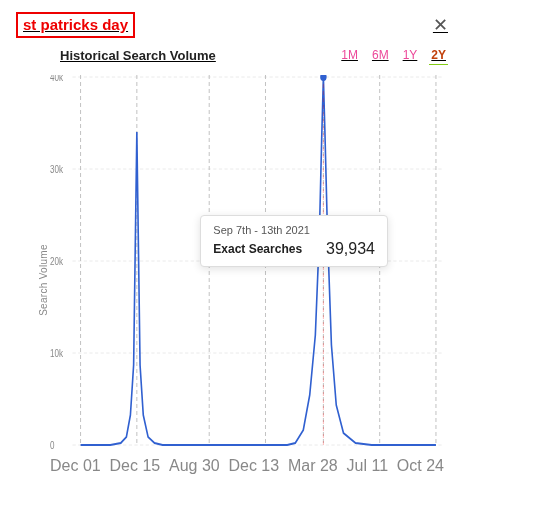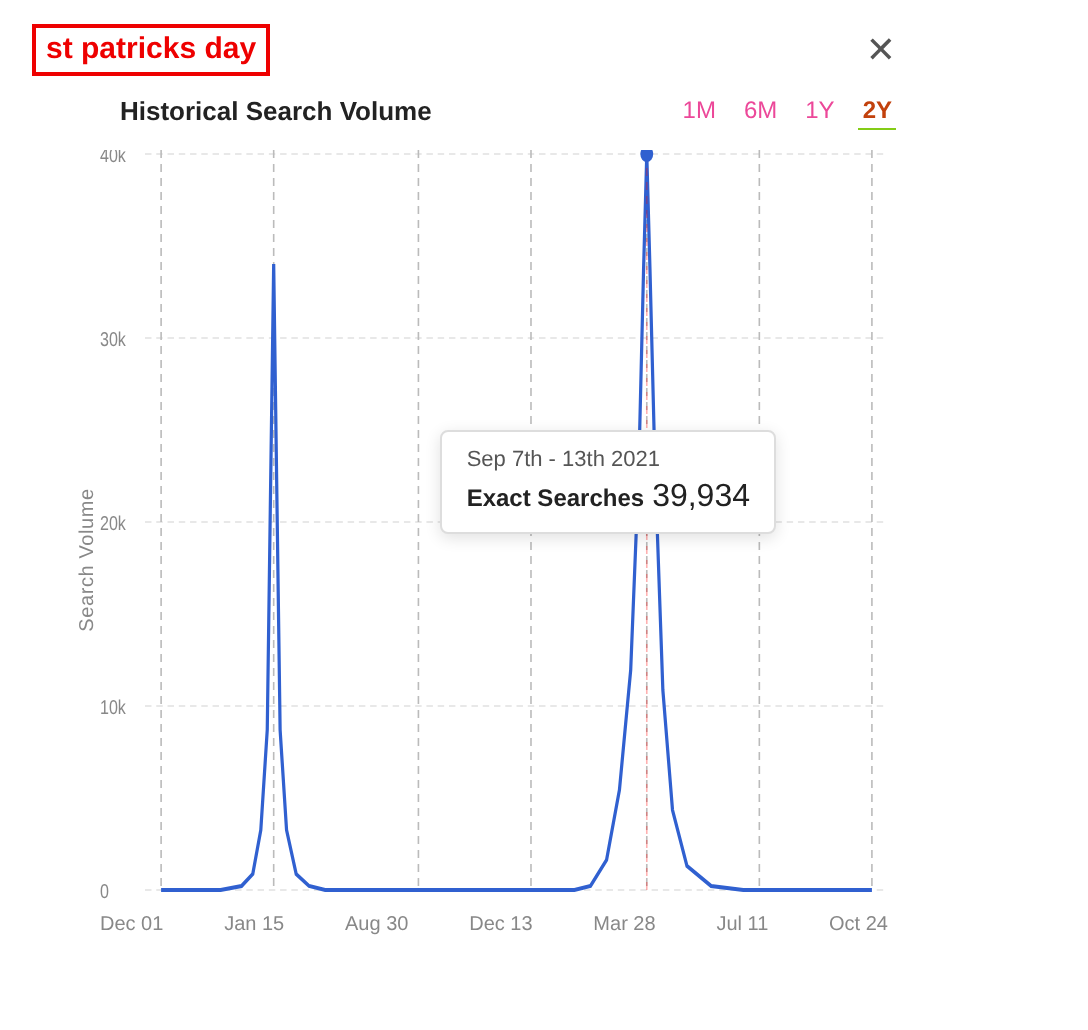--- a/index.html
+++ b/index.html
@@ -10,20 +10,21 @@
       height: 515px;
       overflow: hidden;
       position: relative;
     }
     .container {
       width: 456px;
       height: 515px;
       background: #fff;
       position: relative;
       padding: 12px 8px 10px 16px;
+      text-decoration: underline;
     }
     .header {
       display: flex;
       align-items: center;
       justify-content: space-between;
       margin-bottom: 8px;
     }
     .title {
       font-size: 15px;
       font-weight: 700;
@@ -94,21 +95,21 @@
       position: absolute;
       left: 34px;
       right: 4px;
       bottom: 0;
       height: 28px;
       display: flex;
       justify-content: space-between;
       align-items: flex-start;
     }
     .x-label {
-      font-size: 10px;
+      font-size: 16px;
       color: #888;
       text-align: center;
     }
     svg.chart-svg {
       width: 100%;
       height: 100%;
     }
     .y-tick-label {
       font-size: 10px;
       fill: #888;
@@ -135,21 +136,21 @@
       right: 60px;
       top: 140px;
     }
     .tooltip-date {
       color: #555;
       margin-bottom: 4px;
       font-size: 11px;
     }
     .tooltip-row {
       display: flex;
-      gap: 4px;
+      gap: 24px;
       align-items: center;
     }
     .tooltip-key {
       font-weight: 700;
       color: #222;
       font-size: 12px;
     }
     .tooltip-val {
       color: #222;
       font-size: 16px;
@@ -254,21 +255,21 @@
         "></polyline>
 
         <line x1="340" y1="2" x2="340" y2="370" stroke="#f00" stroke-width="1" stroke-dasharray="4 3" opacity="0.3"></line>
 
         <circle cx="340" cy="2" r="4" fill="#3060d0"></circle>
       </svg>
     </div>
 
     <div class="x-labels">
       <span class="x-label">Dec 01</span>
-      <span class="x-label">Jan 15</span>
+      <span class="x-label">Dec 15</span>
       <span class="x-label">Aug 30</span>
       <span class="x-label">Dec 13</span>
       <span class="x-label">Mar 28</span>
       <span class="x-label">Jul 11</span>
       <span class="x-label">Oct 24</span>
     </div>
 
     <div class="tooltip-box">
       <div class="tooltip-date">Sep 7th - 13th 2021</div>
       <div class="tooltip-row">

